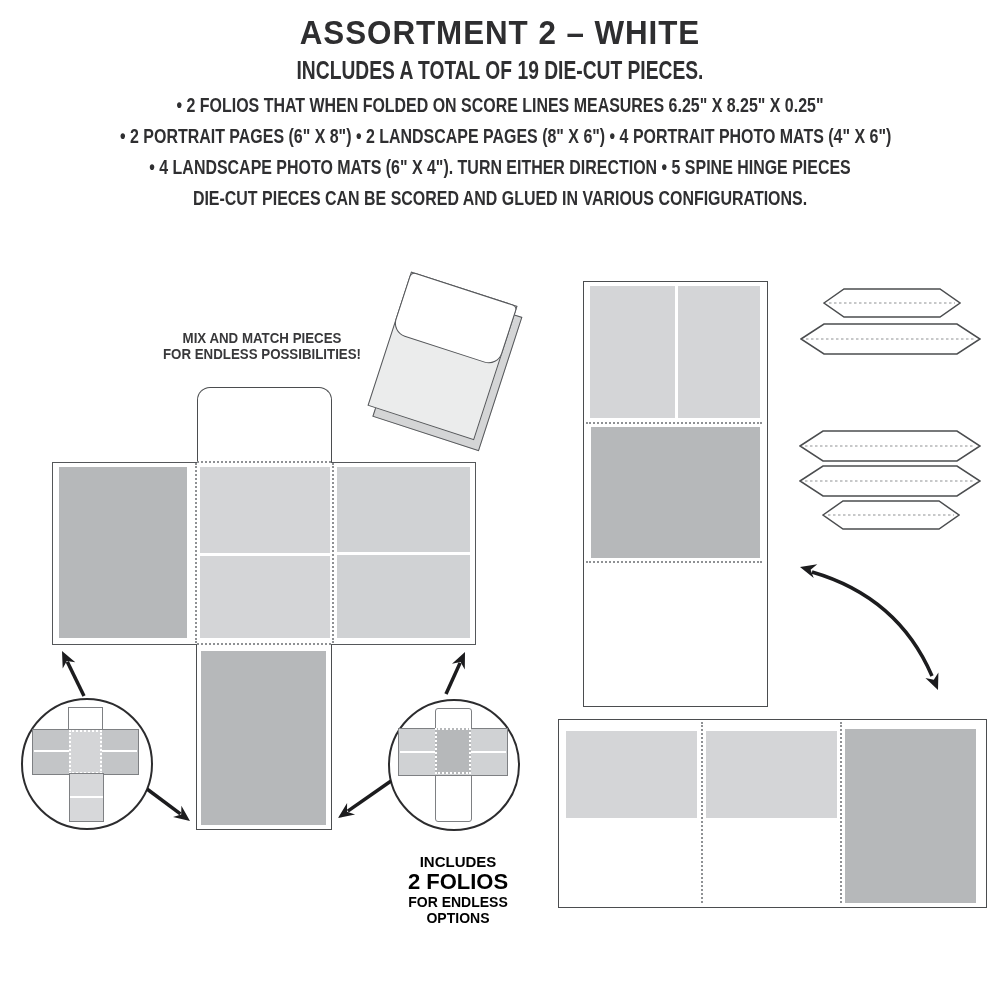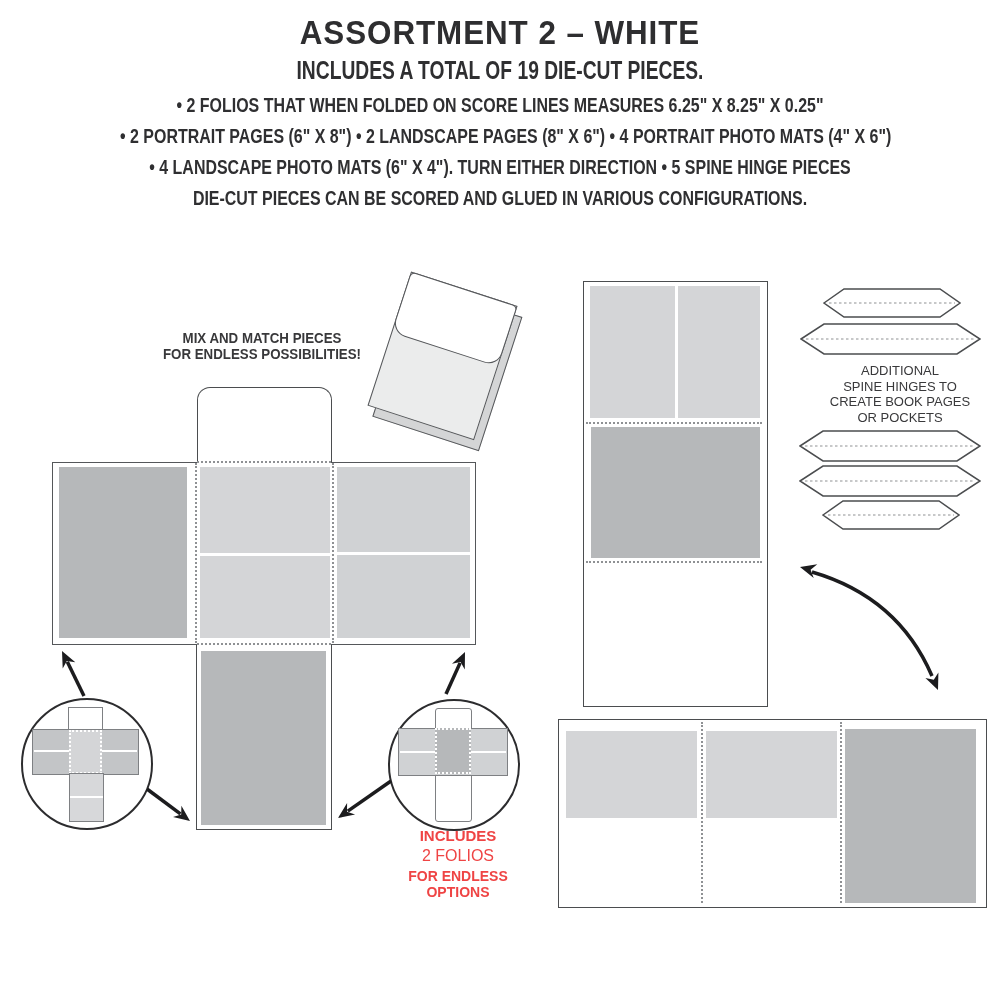--- a/index.html
+++ b/index.html
@@ -9,23 +9,23 @@
   .hdr{position:absolute;left:0;top:0;width:1000px;text-align:center;}
   .cond{display:block;white-space:nowrap;transform-origin:50% 50%;}
   .title{margin-top:14px;font-size:33px;font-weight:700;letter-spacing:1px;transform:scaleX(.95);color:#2e2e30;}
   .subtitle{margin-top:3px;font-size:26px;font-weight:700;transform:scaleX(.74);color:#2f2f31;}
   .bullet{font-size:21px;font-weight:700;transform:scaleX(.76);color:#2f2f31;margin-top:7px;}
   
   .lbl{position:absolute;text-align:center;}
   .mixmatch{left:142px;top:330px;width:240px;font-size:14px;font-weight:700;line-height:16px;color:#38383a;transform:scaleX(.95);}
   .hingenote{left:812px;top:363px;width:176px;font-size:13px;line-height:15.5px;color:#39393b;}
   .orientnote{left:776px;top:627px;width:115px;font-size:14.5px;line-height:19px;color:#39393b;}
-  .includes{left:377px;top:827px;width:162px;color:#ef4444;}
+  .includes{left:377px;top:853px;width:162px;color:#000000;}
   .includes .l1{font-size:15px;font-weight:700;line-height:17px;}
-  .includes .l2{font-size:16px;font-weight:400;line-height:24px;text-align:center;}
+  .includes .l2{font-size:22px;font-weight:700;line-height:24px;text-align:center;}
   .includes .l3{font-size:14px;font-weight:700;line-height:16px;}
   
   .abs{position:absolute;}
   .panel{position:absolute;}
   .score-h{position:absolute;height:0;border-top:2px dotted var(--score);}
   .score-v{position:absolute;width:0;border-left:2px dotted var(--score);}
   .whitebar-h{position:absolute;height:3px;background:#fff;}
   
   .topflap{left:197px;top:387px;width:133px;height:76px;background:#fff;
            border:1.5px solid var(--outline-dark);border-bottom:none;border-radius:13px 13px 0 0;}
@@ -109,26 +109,20 @@
   </div>
 
   <svg class="hingesvg" style="left:823px;top:288px;" width="138" height="30" viewBox="0 0 138 30">
     <polygon points="1,15 21,1 117,1 137,15 117,29 21,29" fill="#fff" stroke="#4b4d4f" stroke-width="1.5"></polygon>
     <line x1="6" y1="15" x2="132" y2="15" stroke="#909294" stroke-width="1.2" stroke-dasharray="2.5,2.5"></line>
   </svg>
   <svg class="hingesvg" style="left:800px;top:323px;" width="181" height="32" viewBox="0 0 181 32">
     <polygon points="1,16 24,1 157,1 180,16 157,31 24,31" fill="#fff" stroke="#4b4d4f" stroke-width="1.5"></polygon>
     <line x1="6" y1="16" x2="175" y2="16" stroke="#909294" stroke-width="1.2" stroke-dasharray="2.5,2.5"></line>
   </svg>
-  <div class="lbl hingenote">
-    <div>ADDITIONAL</div>
-    <div>SPINE HINGES TO</div>
-    <div>CREATE BOOK PAGES</div>
-    <div>OR POCKETS</div>
-  </div>
   <svg class="hingesvg" style="left:799px;top:430px;" width="182" height="32" viewBox="0 0 182 32">
     <polygon points="1,16 24,1 158,1 181,16 158,31 24,31" fill="#fff" stroke="#4b4d4f" stroke-width="1.5"></polygon>
     <line x1="6" y1="16" x2="176" y2="16" stroke="#909294" stroke-width="1.2" stroke-dasharray="2.5,2.5"></line>
   </svg>
   <svg class="hingesvg" style="left:799px;top:465px;" width="182" height="32" viewBox="0 0 182 32">
     <polygon points="1,16 24,1 158,1 181,16 158,31 24,31" fill="#fff" stroke="#4b4d4f" stroke-width="1.5"></polygon>
     <line x1="6" y1="16" x2="176" y2="16" stroke="#909294" stroke-width="1.2" stroke-dasharray="2.5,2.5"></line>
   </svg>
   <svg class="hingesvg" style="left:822px;top:500px;" width="138" height="30" viewBox="0 0 138 30">
     <polygon points="1,15 21,1 117,1 137,15 117,29 21,29" fill="#fff" stroke="#4b4d4f" stroke-width="1.5"></polygon>

